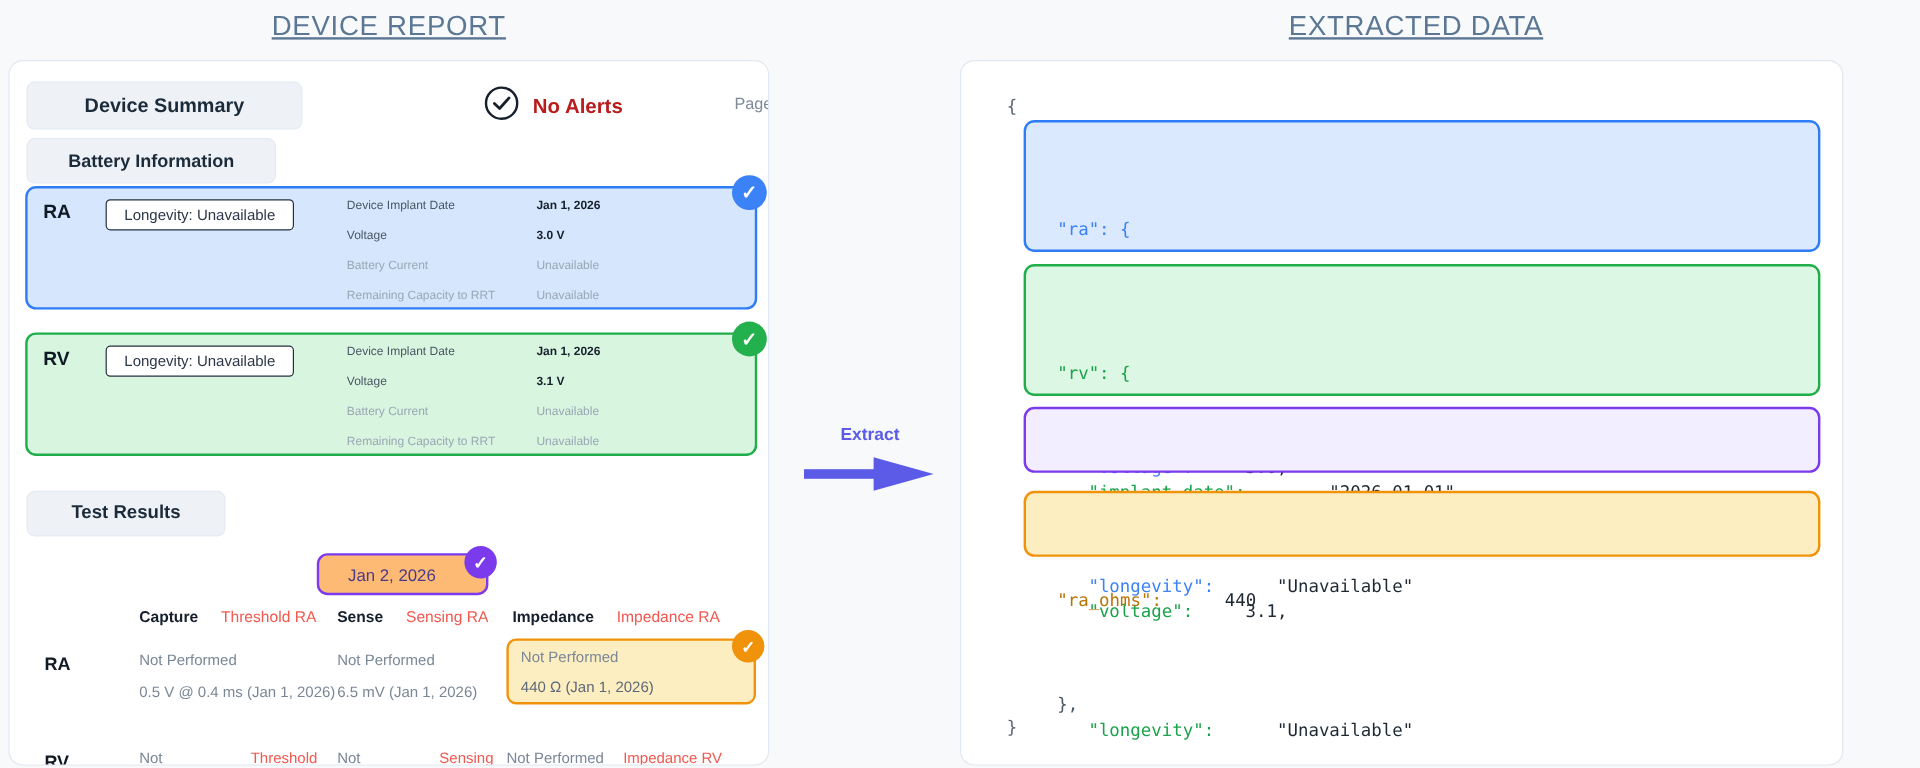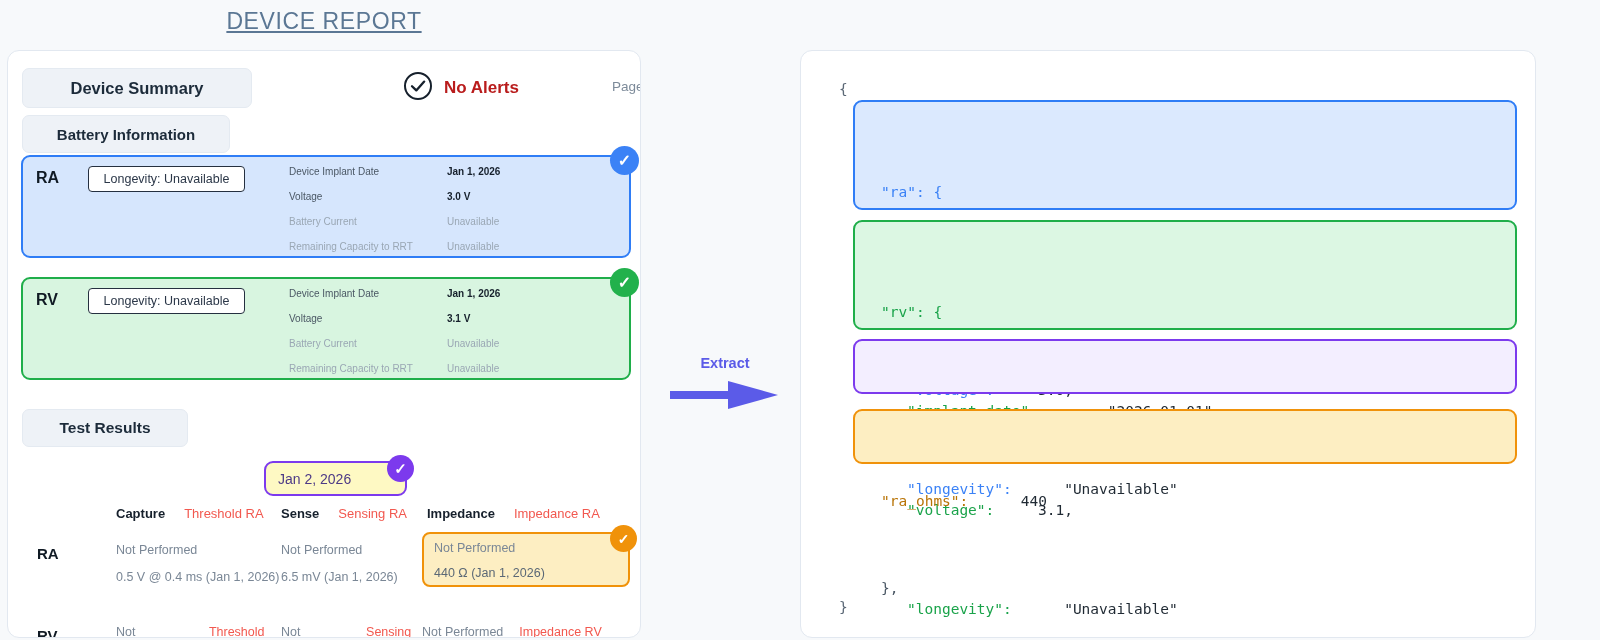--- a/index.html
+++ b/index.html
@@ -80,22 +80,22 @@
     width:29px; height:29px; border-radius:50%;
     display:flex; align-items:center; justify-content:center;
     color:#fff; font-size:16px; font-weight:bold;
   }
   #badge-ra { background:#3b82f6; }
   #badge-rv { background:#22b14c; }
 
   
   #test-date-badge {
     position:absolute; left:256px; top:410px; width:143px; height:35px;
-    background:#fef9c3; border:2.5px solid #7c3aed; border-radius:9px;
-    display:flex; align-items:center; padding-left:12px;
+    background:#fdba74; border:2.5px solid #7c3aed; border-radius:9px;
+    display:flex; align-items:center; padding-left:24px;
   }
   #test-date-badge .txt { font-size:14px; color:#4d3a86; }
   #badge-test-date {
     position:absolute; right:-9px; top:-8px;
     width:27px; height:27px; border-radius:50%; background:#7c3aed;
     color:#fff; font-size:15px; font-weight:bold;
     display:flex; align-items:center; justify-content:center;
   }
 
   
@@ -175,20 +175,21 @@
   .val   { color:#1f2933; }
   .punct { color:#4a5764; }
   .cl.indent { padding-left:52px; }
 </style>
 </head>
 <body>
 
 <div class="stage">
 
   <div class="col-title" id="title-left">DEVICE REPORT</div>
+  <div class="col-title" id="title-right">EXTRACTED DATA</div>
 
   <div class="panel" id="panel-left">
 
     <div class="pill-btn" id="btn-device-summary">Device Summary</div>
     <div class="pill-btn" id="btn-battery-info">Battery Information</div>
 
     <div id="alerts-group">
       <span>
         <svg width="30" height="30" viewBox="0 0 30 30">
           <circle cx="15" cy="15" r="13" fill="none" stroke="#16202c" stroke-width="2"></circle>

